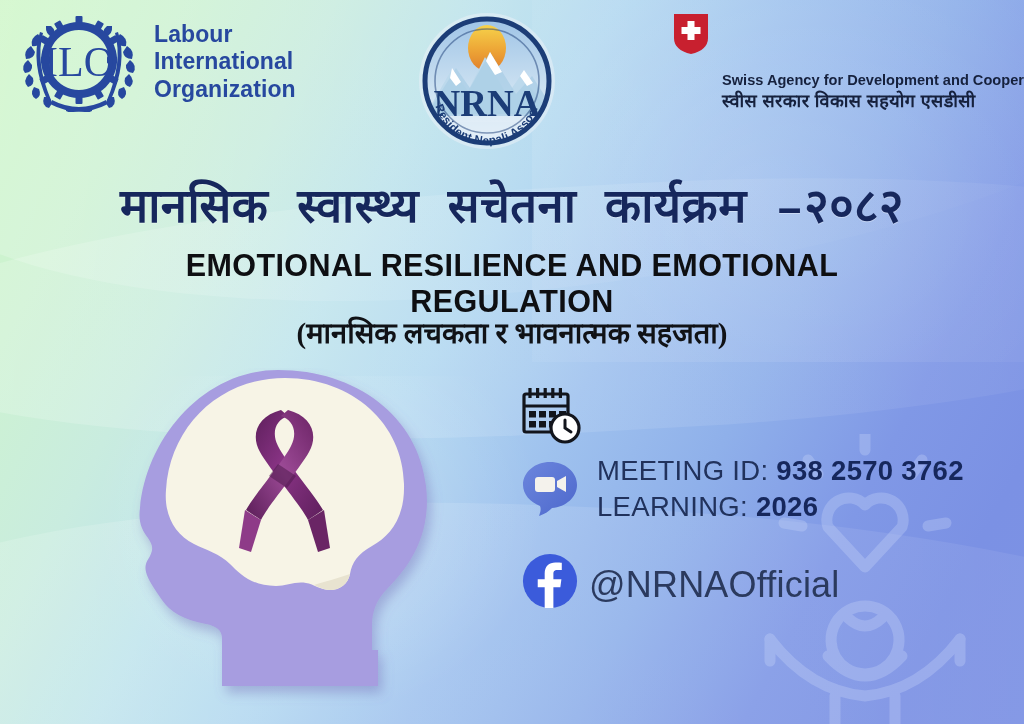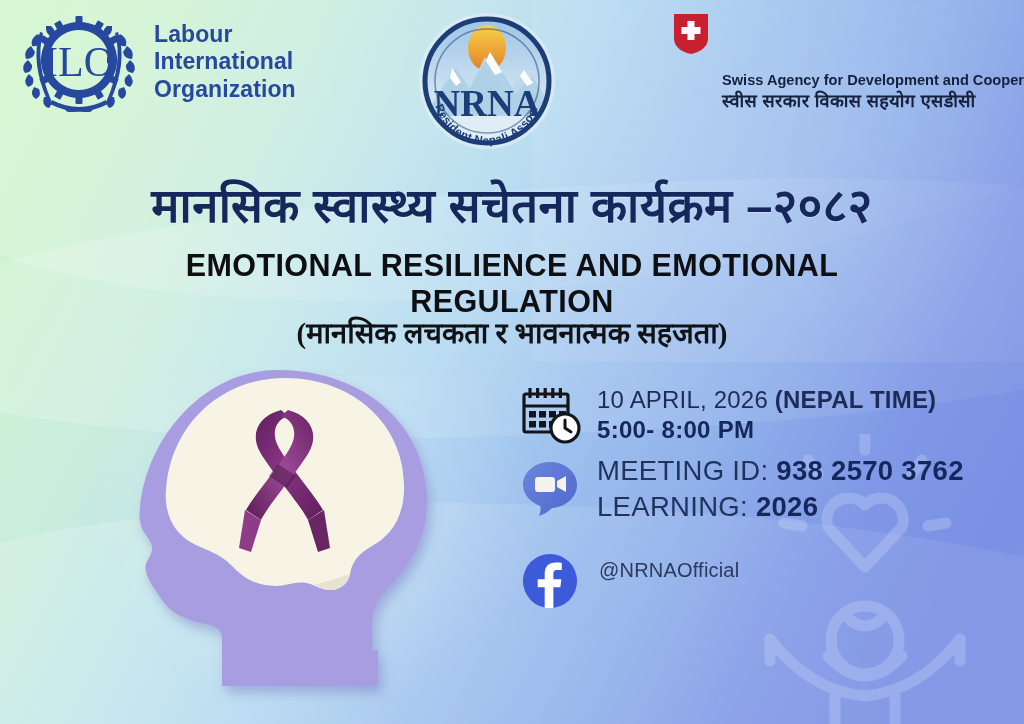--- a/index.html
+++ b/index.html
@@ -85,21 +85,21 @@
   .swiss-sdc-np{
     margin-left:50px; color:#16213d; font-weight:700; font-size:18px;
     white-space:nowrap; letter-spacing:.4px;
   }
 
   
   .title-np{
     position:absolute; left:0; top:172px; width:1024px;
     text-align:center; color:#16275c;
     font-size:47px; font-weight:700; letter-spacing:.5px;
-    font-family:Liberation Sans, sans-serif;
+    font-family:Liberation Mono, monospace;
     text-shadow:0 1px 0 rgba(255,255,255,.35);
   }
   .title-en{
     position:absolute; left:0; top:248px; width:1024px;
     text-align:center; color:#0e0f12;
     font-size:30.5px; font-weight:700; line-height:1.18;
     letter-spacing:.4px;
   }
   .title-np2{
     position:absolute; left:0; top:312px; width:1024px;
@@ -125,21 +125,21 @@
   .dt-2{ font-size:24px; font-weight:700; color:#16275c; letter-spacing:.3px; line-height:1.26;}
 
   .row-zoom{ height:98px; margin-top:22px; }
   .row-zoom .row-ico{ width:62px; height:58px; margin-top:6px; }
   .zm-lines{ margin-left:16px; }
   .zm-1, .zm-2{ font-size:27.5px; color:#21325c; letter-spacing:.3px; line-height:1.32; white-space:nowrap;}
   .zm-1 b, .zm-2 b{ font-weight:700; color:#16275c; }
 
   .row-fb{ height:66px; margin-top:4px; }
   .row-fb .row-ico{ width:62px; height:60px; }
-  .fb-text{ margin-left:18px; font-size:20px; color:#2b3a5e; letter-spacing:.2px; line-height:1.9;}
+  .fb-text{ margin-left:8px; font-size:36px; color:#2b3a5e; letter-spacing:.2px; line-height:1.9;}
 </style>
 </head>
 <body>
 
 <div id="poster">
 
   <div class="wave w1"></div>
   <div class="wave w2"></div>
   <div class="wave w3"></div>
   <div class="wave w4"></div>
@@ -372,24 +372,20 @@
             <rect x="10" y="38" width="7" height="6.5"></rect>
             <rect x="20" y="38" width="7" height="6.5"></rect>
             <rect x="30" y="38" width="7" height="6.5"></rect>
           </g>
           <circle cx="46" cy="45" r="14" fill="#ffffff" stroke="#12151c" stroke-width="3.2"></circle>
           <g stroke="#12151c" stroke-width="3" stroke-linecap="round" fill="none">
             <path d="M46 37 v8 l6 4"></path>
           </g>
         </svg>
       </span>
-      <div class="dt-lines">
-        <div class="dt-1"><span>10 APRIL, 2026 </span><b>(NEPAL TIME)</b></div>
-        <div class="dt-2">5:00- 8:00 PM</div>
-      </div>
     </div>
 
     <div class="row row-zoom">
       <span class="row-ico">
         <svg viewBox="0 0 62 58" width="62" height="58">
           <defs>
             <linearGradient id="zmG" x1="0" y1="0" x2="1" y2="1">
               <stop offset="0%" stop-color="#6c86dd"></stop>
               <stop offset="100%" stop-color="#4d68cc"></stop>
             </linearGradient>

